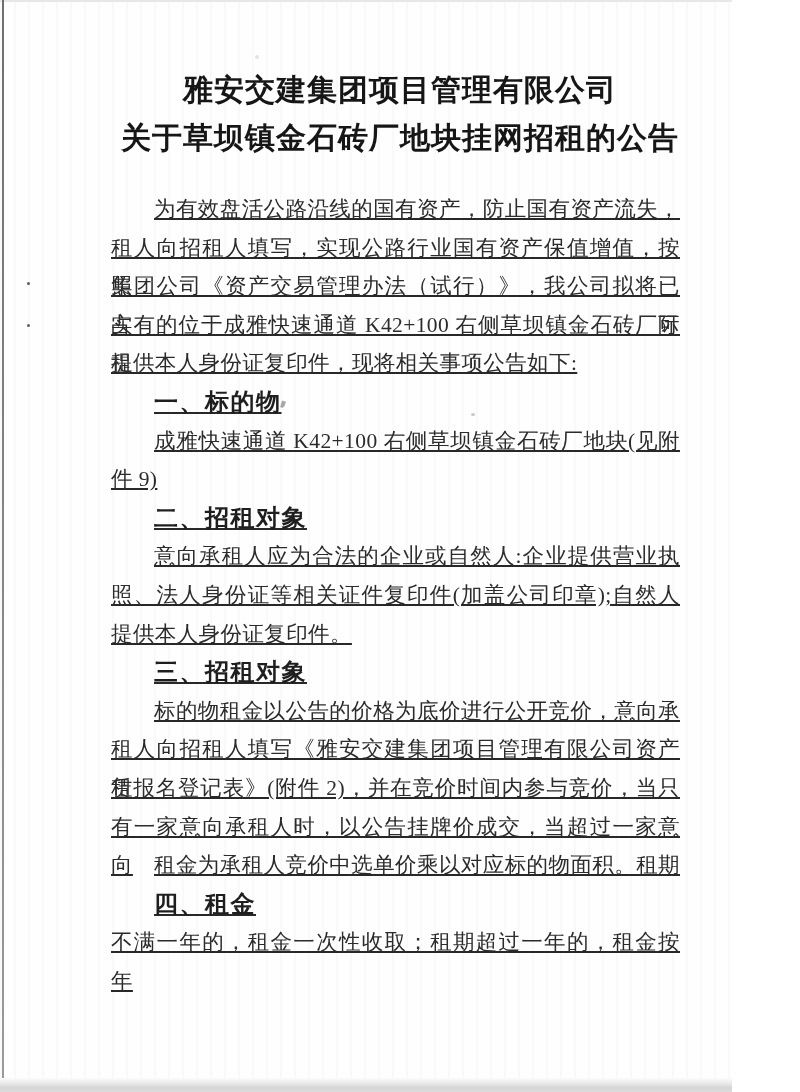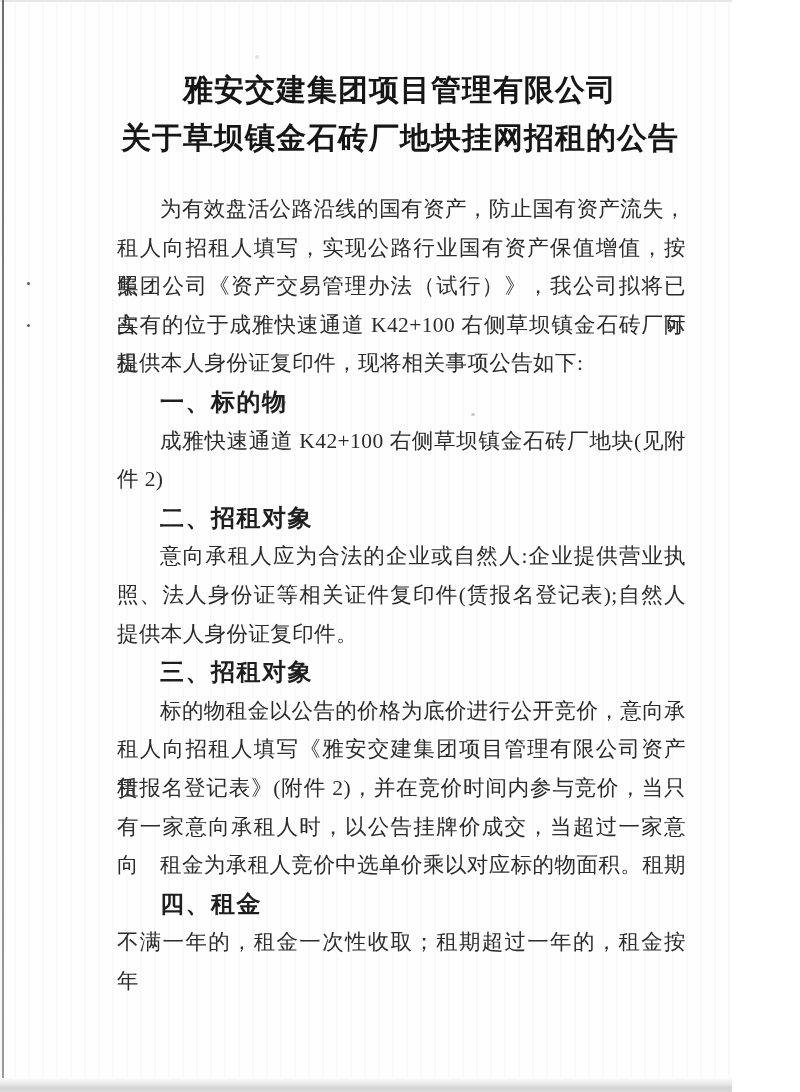--- a/index.html
+++ b/index.html
@@ -71,23 +71,24 @@
     color: #161616;
     white-space: nowrap;
     font-family: "Liberation Serif", "DejaVu Serif", serif;
   }
   .title-1 { top: 70px; }
   .title-2 { top: 118px; }
 
   
   .doc-body {
     position: absolute;
-    left: 117px;
+    left: 111px;
     top: 190px;
     width: 569px;
+    text-decoration: underline;
   }
   .line {
     height: 38.6px;
     line-height: 38.6px;
     font-size: 21.5px;
     letter-spacing: 0.4px;
     color: #2b2b2b;
     overflow: visible;
     white-space: nowrap;
   }
@@ -128,24 +129,24 @@
   <div class="title-line title-2">关于草坝镇金石砖厂地块挂网招租的公告</div>
 
   <div class="doc-body">
     <div class="line full indent">为有效盘活公路沿线的国有资产，防止国有资产流失，</div>
     <div class="line full">租人向招租人填写，实现公路行业国有资产保值增值，按照</div>
     <div class="line full">集团公司《资产交易管理办法（试行）》，我公司拟将已实际</div>
     <div class="line full">占有的位于成雅快速通道 K42+100 右侧草坝镇金石砖厂可租</div>
     <div class="line">提供本人身份证复印件，现将相关事项公告如下:</div>
     <div class="line heading">一、标的物</div>
     <div class="line full indent">成雅快速通道 K42+100 右侧草坝镇金石砖厂地块(见附</div>
-    <div class="line">件 2)</div>
+    <div class="line">件 9)</div>
     <div class="line heading">二、招租对象</div>
     <div class="line full indent">意向承租人应为合法的企业或自然人:企业提供营业执</div>
-    <div class="line full">照、法人身份证等相关证件复印件(赁报名登记表);自然人</div>
+    <div class="line full">照、法人身份证等相关证件复印件(加盖公司印章);自然人</div>
     <div class="line">提供本人身份证复印件。</div>
     <div class="line heading">三、招租对象</div>
     <div class="line full indent">标的物租金以公告的价格为底价进行公开竞价，意向承</div>
     <div class="line full">租人向招租人填写《雅安交建集团项目管理有限公司资产租</div>
     <div class="line full">赁报名登记表》(附件 2)，并在竞价时间内参与竞价，当只</div>
     <div class="line full">有一家意向承租人时，以公告挂牌价成交，当超过一家意向</div>
     <div class="line full indent">租金为承租人竞价中选单价乘以对应标的物面积。租期</div>
     <div class="line heading">四、租金</div>
     <div class="line full">不满一年的，租金一次性收取；租期超过一年的，租金按年</div>
   </div>

